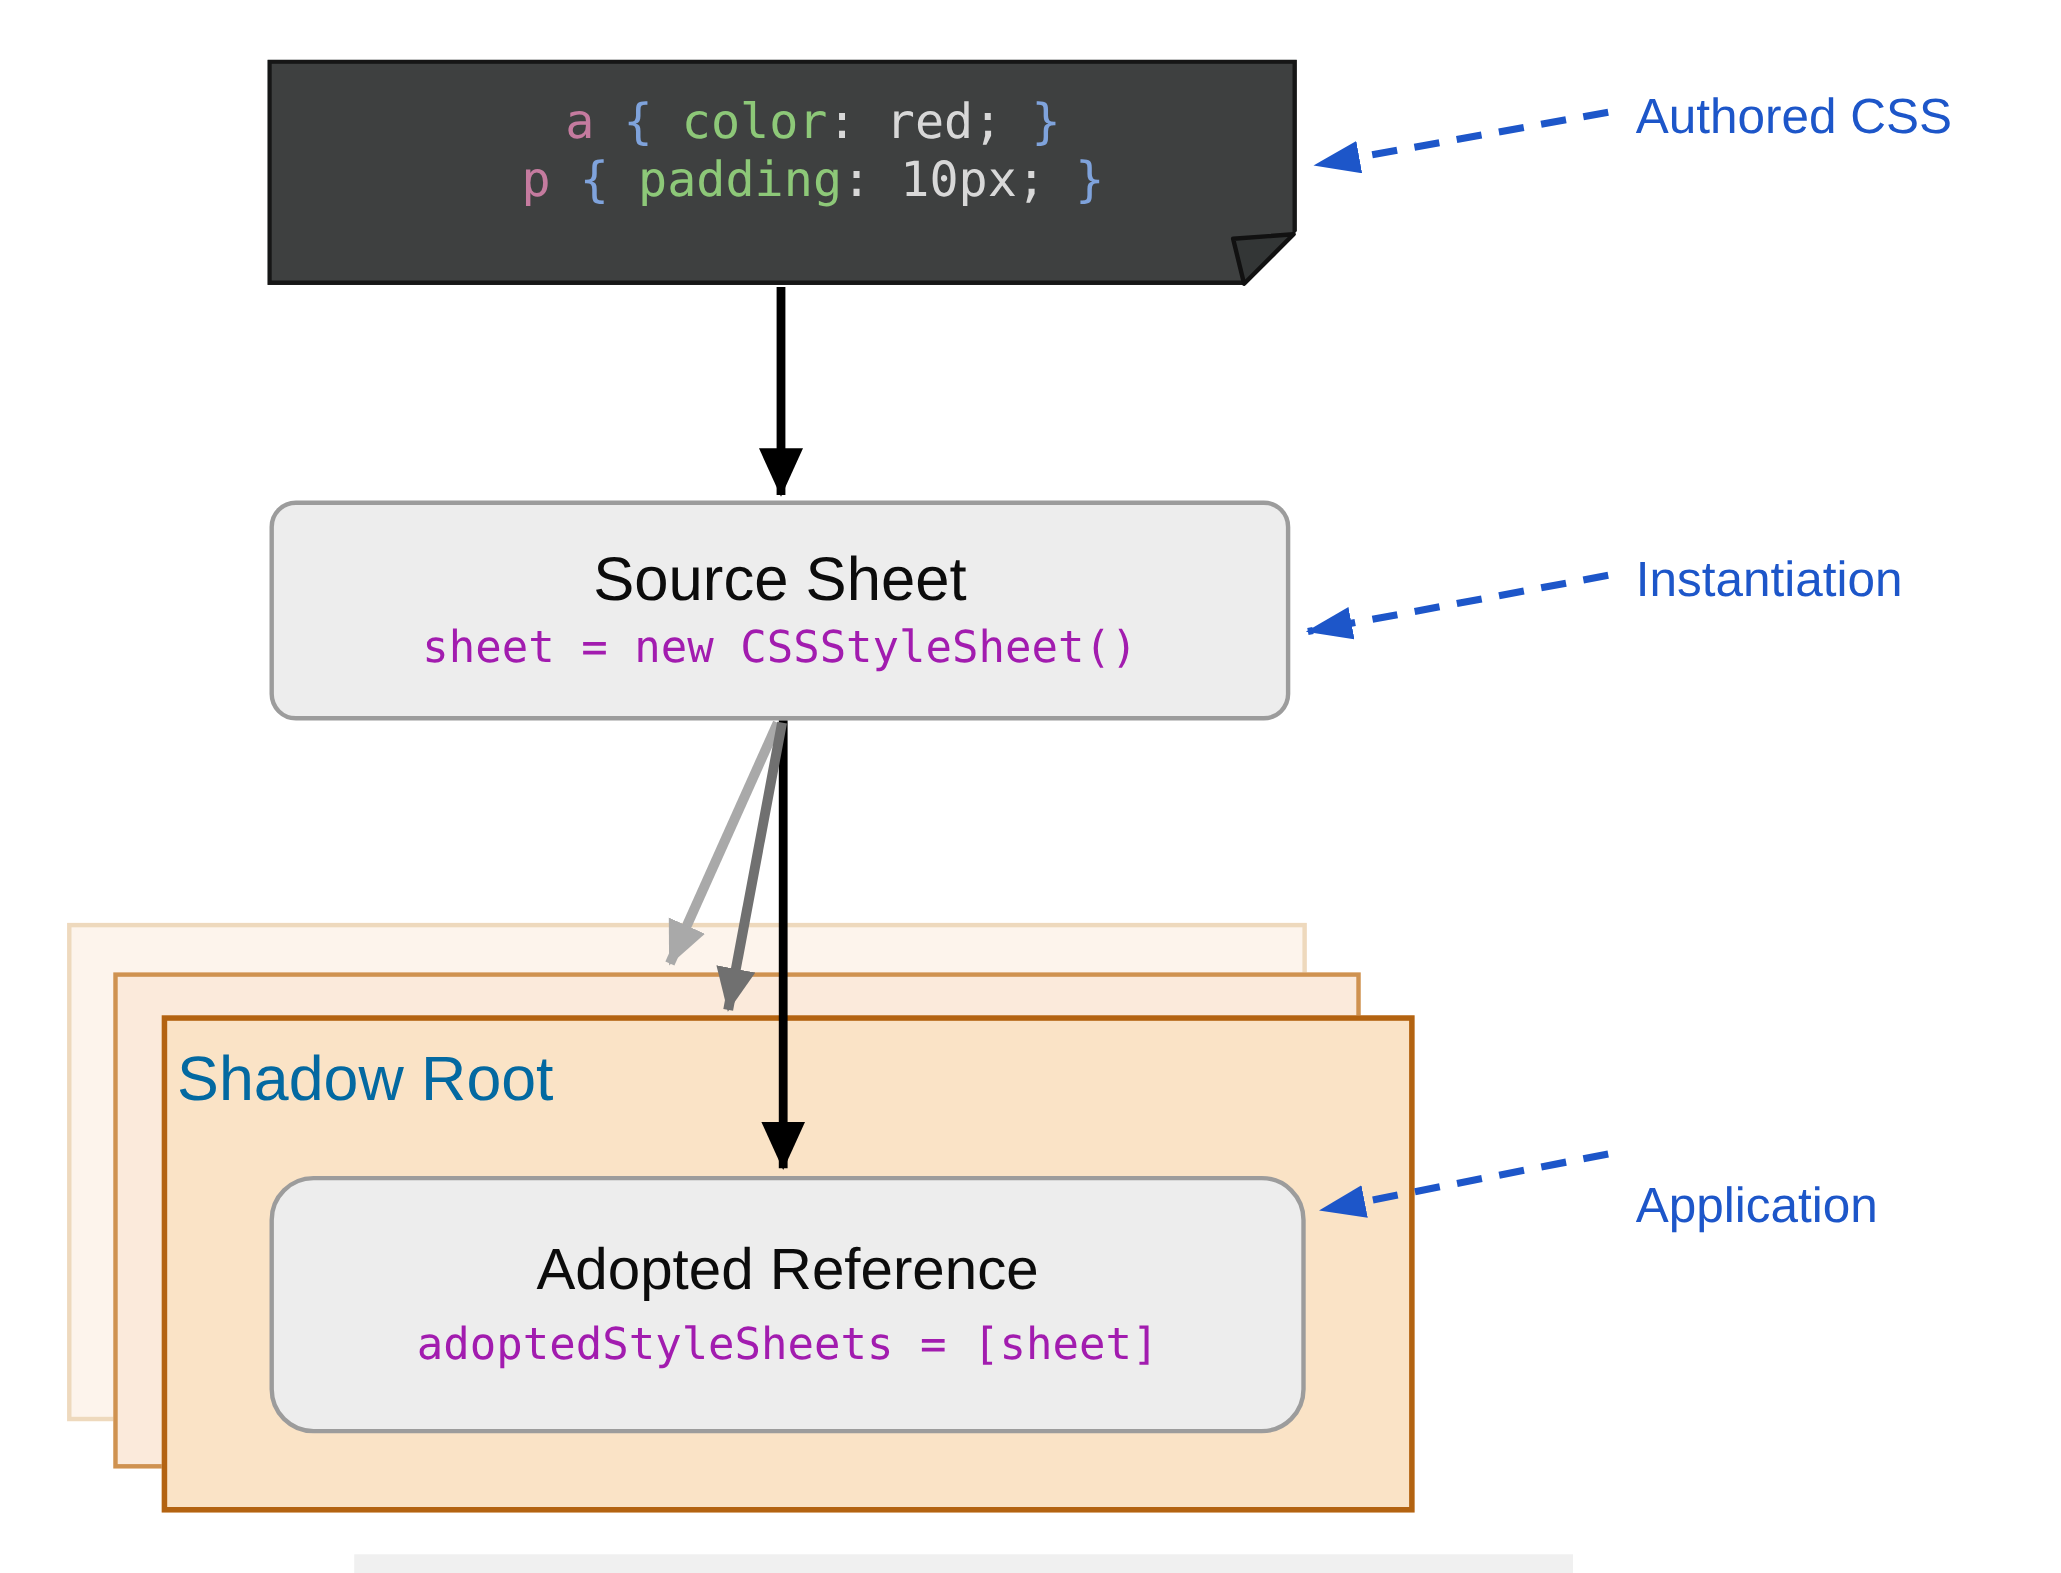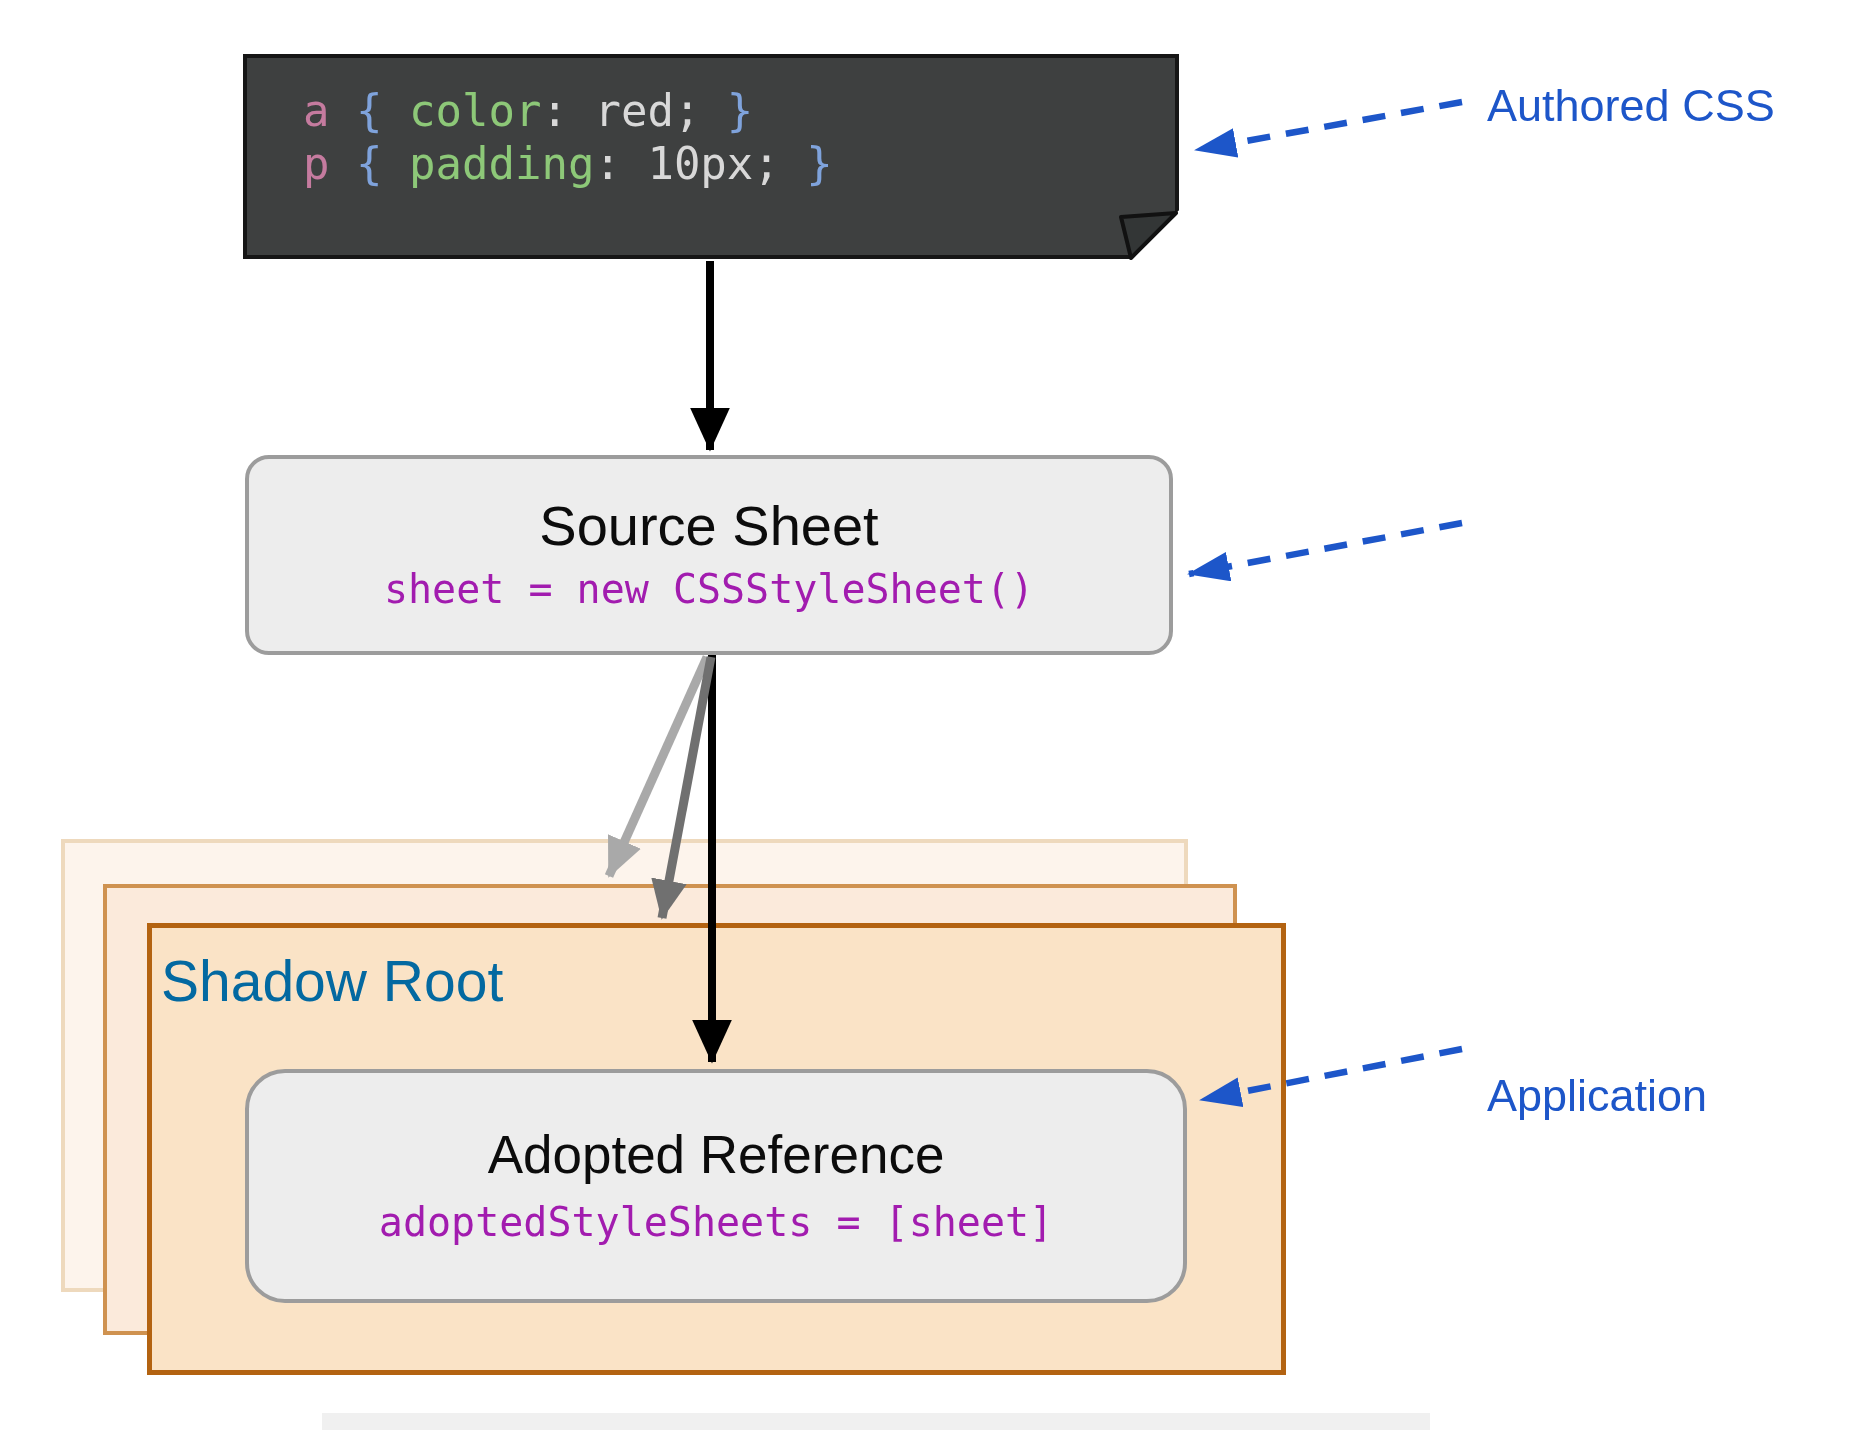--- a/index.html
+++ b/index.html
@@ -5,20 +5,21 @@
   html,body{margin:0;padding:0;background:#ffffff;}
   .canvas{position:relative;width:1874px;height:1430px;background:#ffffff;overflow:hidden;
           font-family:"Liberation Sans",sans-serif;}
 
   
   .authored-box{
     position:absolute;left:243px;top:54px;width:936px;height:205px;
     background:#3e4040;border:4px solid #161616;box-sizing:border-box;
     clip-path:polygon(0 0,100% 0,100% calc(100% - 49px),calc(100% - 49px) 100%,0 100%);
     padding:26px 0 0 56px;
+    text-align:center;
   }
   .code-line{
     font-family:"DejaVu Sans Mono","Liberation Mono",monospace;
     font-size:44px;line-height:53px;white-space:pre;
   }
   .tk-sel{color:#c57b9f;}
   .tk-br{color:#7fa3dc;}
   .tk-prop{color:#8dc878;}
   .tk-pun{color:#d8d8d8;}
   .tk-val{color:#d8d8d8;}
@@ -76,20 +77,21 @@
     <div class="node-title">Source Sheet</div>
     <div class="node-code">sheet = new CSSStyleSheet()</div>
   </div>
 
   <div class="gray-node adopted-box">
     <div class="node-title">Adopted Reference</div>
     <div class="node-code">adoptedStyleSheets = [sheet]</div>
   </div>
 
   <div class="ann-label ann-authored">Authored CSS</div>
+  <div class="ann-label ann-instantiation">Instantiation</div>
   <div class="ann-label ann-application">Application</div>
 
   <div class="bottom-strip"></div>
 
   <svg class="overlay" viewBox="0 0 1874 1430" xmlns="http://www.w3.org/2000/svg">
     <defs>
       <marker id="m-black" markerWidth="6" markerHeight="5" refX="5.3" refY="2.5" orient="auto">
         <polygon points="0 0, 5.5 2.5, 0 5" fill="#000000"></polygon>
       </marker>
       <marker id="m-gray-l" markerWidth="5" markerHeight="4.2" refX="4.2" refY="2" orient="auto">

